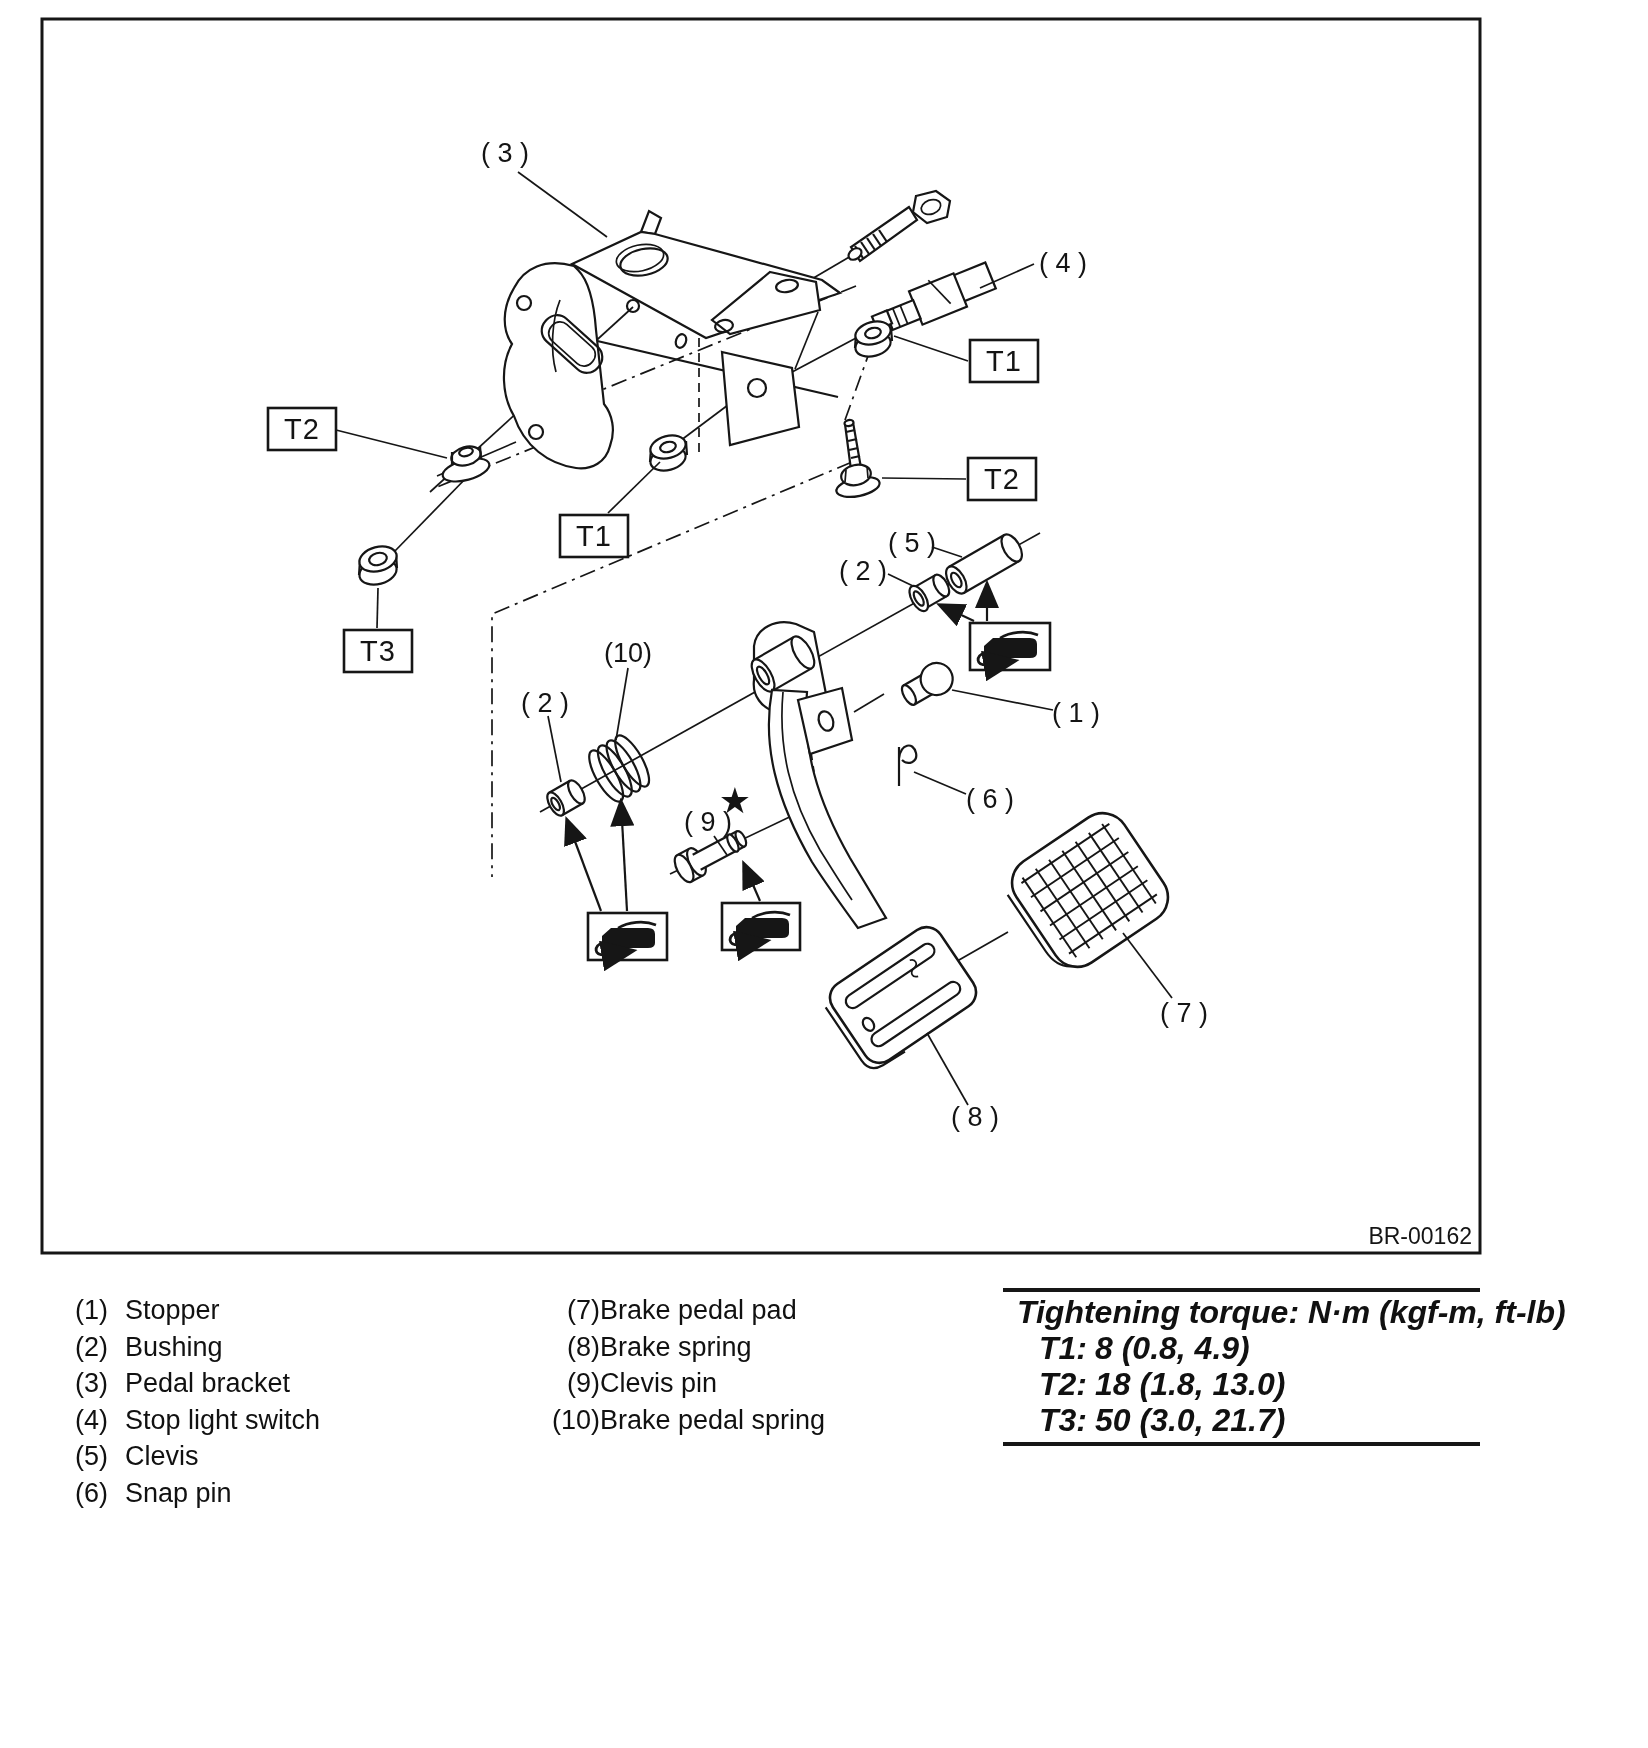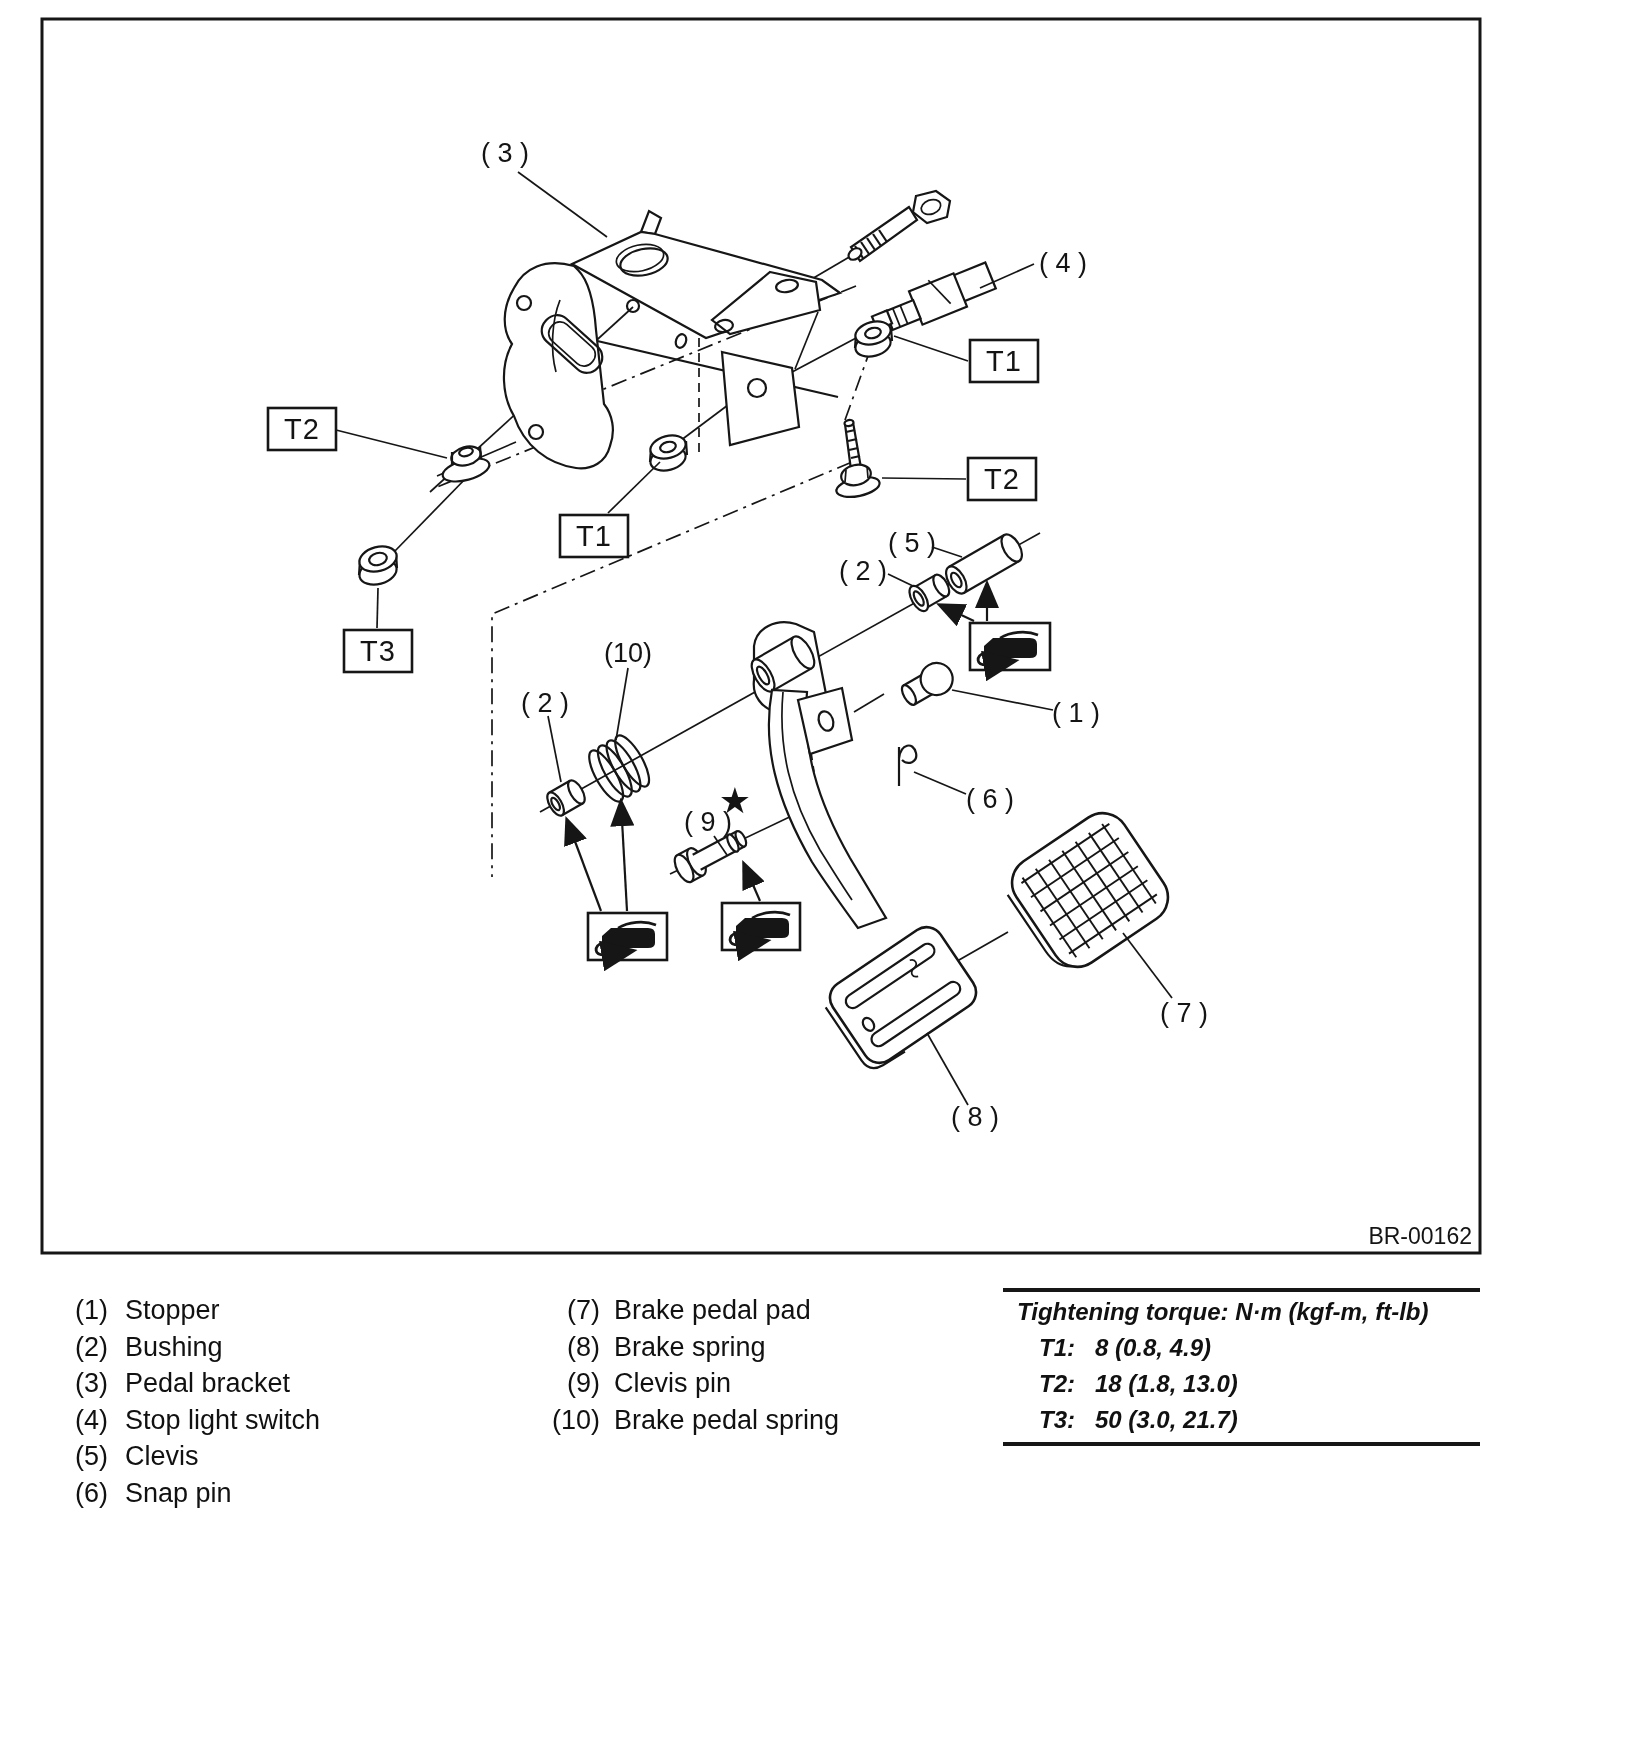--- a/index.html
+++ b/index.html
@@ -23,27 +23,27 @@
   .blackfill{fill:#161616;stroke:none;}
 
   
   .legend-col{position:absolute;font-size:27px;line-height:36.5px;}
   #legend-col1{left:75px;top:1292px;}
   #legend-col2{left:545px;top:1292px;}
   .lrow{display:flex;white-space:nowrap;}
   #legend-col1 .lnum{width:42px;}
   #legend-col2 .lnum{width:55px;text-align:right;}
   #legend-col1 .llabel{margin-left:8px;}
-  #legend-col2 .llabel{margin-left:14px;text-align:center;}
+  #legend-col2 .llabel{text-align:center;}
 
   
   #torque-table{
     position:absolute;left:1003px;top:1288px;width:477px;
     border-top:4px solid #161616;border-bottom:4px solid #161616;
-    font-size:24px;line-height:36px;font-style:italic;font-weight:bold;
+    font-size:32px;line-height:36px;font-style:italic;font-weight:bold;
     padding:2px 0 4px 0;
   }
   .t-title{padding-left:14px;white-space:nowrap;}
   .t-row{padding-left:36px;white-space:nowrap;}
   .t-key{display:inline-block;width:56px;}
 </style>
 </head>
 <body>
 
 <svg id="diagram-svg" width="1648" height="1748" viewBox="0 0 1648 1748">

